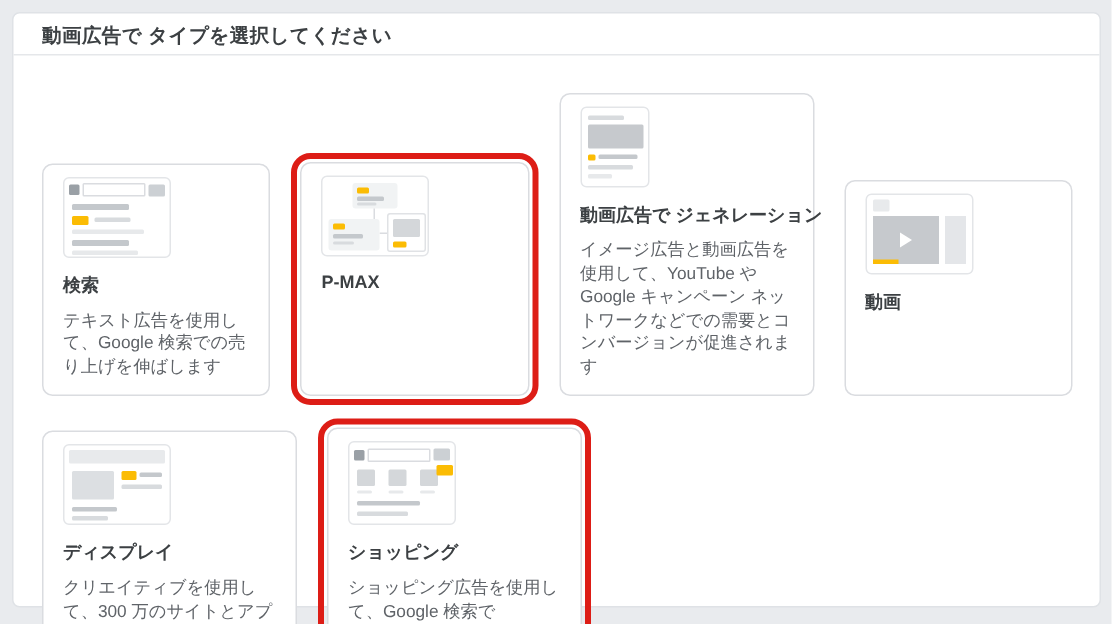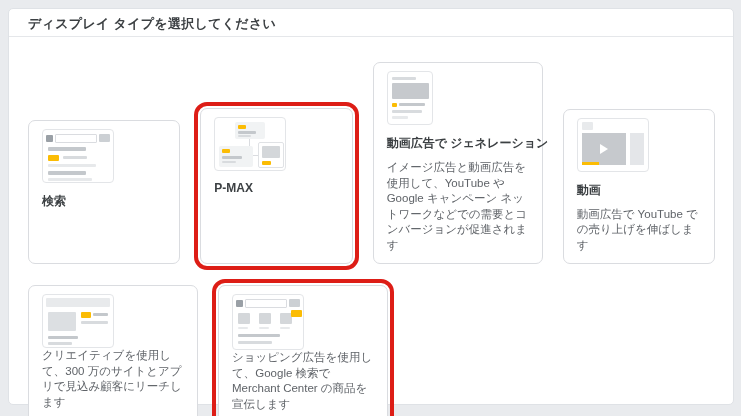--- a/index.html
+++ b/index.html
@@ -59,41 +59,42 @@
   .vid-play {
     left:18px; top:11px; width:0; height:0;
     border-left:8px solid #fff; border-top:5px solid transparent; border-bottom:5px solid transparent;
   }
   .vid-side { left:52px; top:14px; width:14px; height:32px; background:#e4e6e9; }
 </style>
 </head>
 <body>
 
 <div class="panel">
-  <div class="panel-header">ディスプレイ タイプを選択してください</div>
+  <div class="panel-header">動画広告で タイプを選択してください</div>
 
   <div class="content">
 
     <div class="row row-1">
 
       <div class="card">
         <div class="illus">
           <div class="topbar">
             <div class="logo"></div>
             <div class="input"></div>
             <div class="btn"></div>
           </div>
           <div class="bar-d" style="left:5px; top:17px; width:38px;"></div>
           <div class="badge" style="left:5px; top:25px; width:11px; height:6px;"></div>
           <div class="bar-m" style="left:20px; top:26px; width:24px;"></div>
           <div class="bar-l" style="left:5px; top:34px; width:48px;"></div>
           <div class="bar-d" style="left:5px; top:41px; width:38px;"></div>
           <div class="bar-l" style="left:5px; top:48px; width:44px;"></div>
         </div>
         <div class="card-title">検索</div>
+        <div class="card-desc">テキスト広告を使用して、Google 検索での売り上げを伸ばします</div>
       </div>
 
       <div class="card highlighted tall">
         <div class="illus">
           <div class="minicard" style="left:20px; top:4px; width:30px; height:17px;">
             <div class="badge" style="left:3px; top:3px; width:8px; height:4px;"></div>
             <div class="bar-d" style="left:3px; top:9px; width:18px; height:3px;"></div>
             <div class="bar-m" style="left:3px; top:13px; width:13px; height:2px;"></div>
           </div>
           <div class="connector" style="left:34px; top:21px; width:1px; height:7px;"></div>
@@ -127,55 +128,56 @@
       <div class="card">
         <div class="illus">
           <div class="vid-logo"></div>
           <div class="vid-main">
             <div class="vid-play"></div>
             <div class="badge" style="left:0; top:29px; width:17px; height:3px; border-radius:0;"></div>
           </div>
           <div class="vid-side"></div>
         </div>
         <div class="card-title">動画</div>
-        <div class="card-desc">動画広告で YouTube での売り上げを伸ばします</div>
       </div>
 
     </div>
 
     <div class="row row-2">
 
       <div class="card">
         <div class="illus">
           <div style="left:3px; top:3px; width:64px; height:9px; background:#e8eaec; border-radius:1px;"></div>
           <div style="left:5px; top:17px; width:28px; height:19px; background:#dcdfe2; border-radius:1px;"></div>
           <div class="badge" style="left:38px; top:17px; width:10px; height:6px;"></div>
           <div class="bar-d" style="left:50px; top:18px; width:15px; height:3px;"></div>
           <div class="bar-m" style="left:38px; top:26px; width:27px;"></div>
           <div class="bar-d" style="left:5px; top:41px; width:30px; height:3px;"></div>
           <div class="bar-m" style="left:5px; top:47px; width:24px;"></div>
         </div>
+        <div class="card-title">ディスプレイ</div>
         <div class="card-desc">クリエイティブを使用して、300 万のサイトとアプリで見込み顧客にリーチします</div>
       </div>
 
       <div class="card highlighted">
         <div class="illus" style="height:56px;">
           <div class="topbar">
             <div class="logo"></div>
             <div class="input"></div>
             <div class="btn"></div>
           </div>
           <div style="left:5px; top:18px; width:12px; height:11px; background:#d4d7da; border-radius:1px;"></div>
           <div style="left:26px; top:18px; width:12px; height:11px; background:#d4d7da; border-radius:1px;"></div>
           <div style="left:47px; top:18px; width:12px; height:11px; background:#d4d7da; border-radius:1px;"></div>
           <div class="badge" style="left:58px; top:15px; width:11px; height:7px;"></div>
           <div class="bar-l" style="left:5px; top:32px; width:10px; height:2px;"></div>
           <div class="bar-l" style="left:26px; top:32px; width:10px; height:2px;"></div>
           <div class="bar-l" style="left:47px; top:32px; width:10px; height:2px;"></div>
           <div class="bar-d" style="left:5px; top:39px; width:42px; height:3px;"></div>
           <div class="bar-m" style="left:5px; top:46px; width:34px;"></div>
         </div>
+        <div class="card-title">ショッピング</div>
         <div class="card-desc">ショッピング広告を使用して、Google 検索で Merchant Center の商品を宣伝します</div>
       </div>
 
     </div>
   </div>
 </div>
 
 </body></html>

